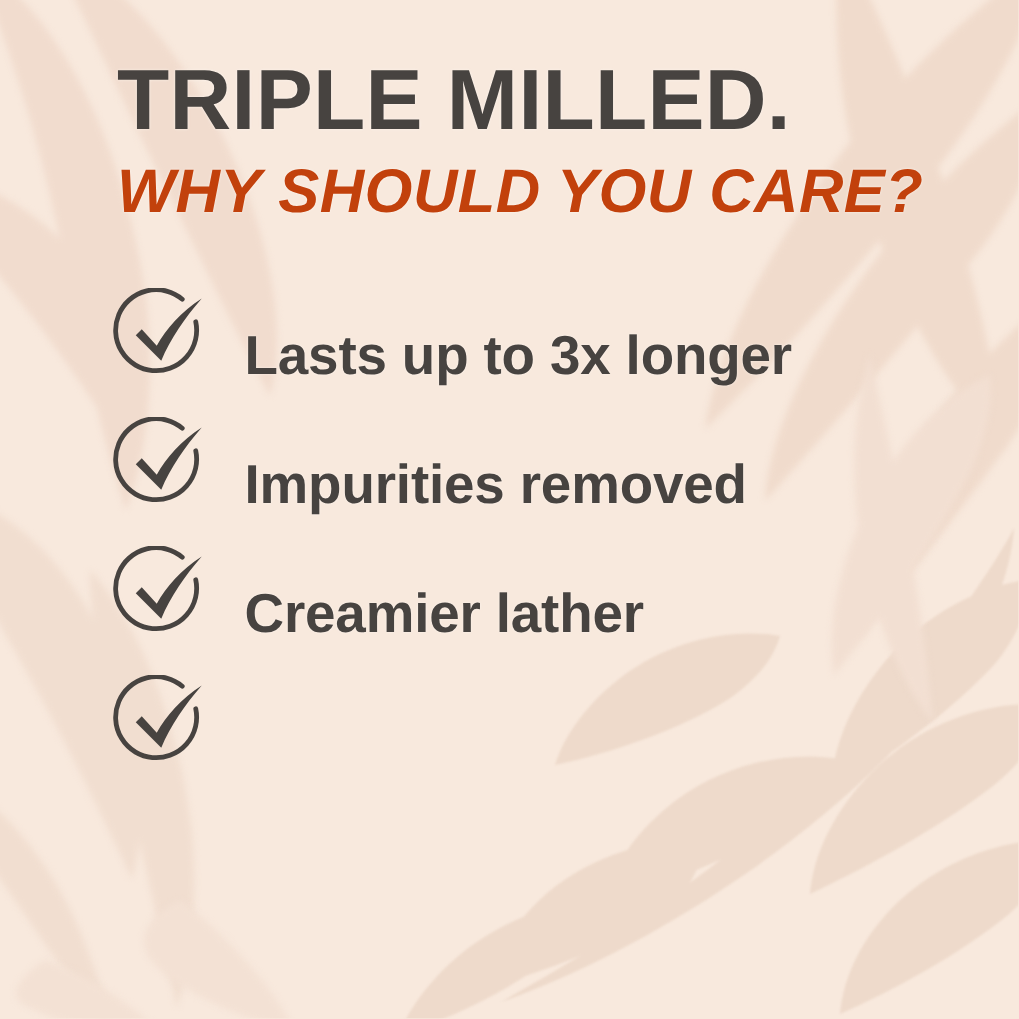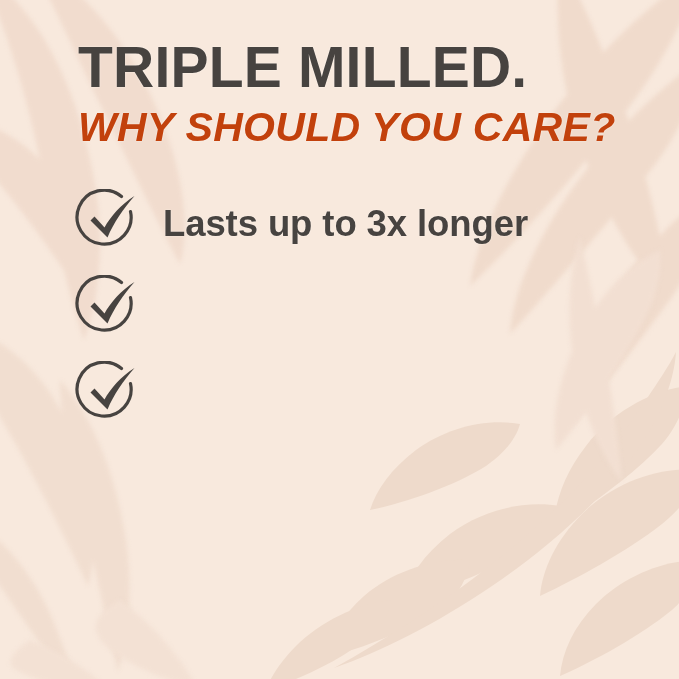--- a/index.html
+++ b/index.html
@@ -85,21 +85,21 @@
     top: 186px;
     width: 580px;
     list-style: none;
     margin: 0;
     padding: 0;
   }
 
   .benefit-item {
     position: relative;
     display: flex;
-    align-items: center;
+    align-items: flex-end;
     min-height: 72px;
     margin-bottom: 14px;
   }
 
   .check-wrap {
     flex: 0 0 auto;
     width: 68px;
     height: 66px;
     margin-right: 21px;
     position: relative;
@@ -190,23 +190,33 @@
         <span class="benefit-text">Lasts up to 3x longer</span>
       </li>
 
       <li class="benefit-item">
         <span class="check-wrap">
           <svg viewBox="0 0 68 66" xmlns="http://www.w3.org/2000/svg" aria-hidden="true">
             <path d="M47.5 7.5 A27 27 0 1 0 56.5 22.5" fill="none" stroke="#474340" stroke-width="3.2" stroke-linecap="round"></path>
             <path d="M16.5 31.5 L20.5 27.5 L30.5 38.5 C36.5 27.5 47 15.5 60.5 7 C49.5 19.5 39.5 34 33.5 48.5 Z" fill="#474340"></path>
           </svg>
         </span>
-      </li>
-
-
+        <span class="benefit-text">Impurities removed</span>
+      </li>
+
+
+      <li class="benefit-item">
+        <span class="check-wrap">
+          <svg viewBox="0 0 68 66" xmlns="http://www.w3.org/2000/svg" aria-hidden="true">
+            <path d="M47.5 7.5 A27 27 0 1 0 56.5 22.5" fill="none" stroke="#474340" stroke-width="3.2" stroke-linecap="round"></path>
+            <path d="M16.5 31.5 L20.5 27.5 L30.5 38.5 C36.5 27.5 47 15.5 60.5 7 C49.5 19.5 39.5 34 33.5 48.5 Z" fill="#474340"></path>
+          </svg>
+        </span>
+        <span class="benefit-text">Creamier lather</span>
+      </li>
 
       <li class="benefit-item">
         <span class="check-wrap">
           <svg viewBox="0 0 68 66" xmlns="http://www.w3.org/2000/svg" aria-hidden="true">
             <path d="M47.5 7.5 A27 27 0 1 0 56.5 22.5" fill="none" stroke="#474340" stroke-width="3.2" stroke-linecap="round"></path>
             <path d="M16.5 31.5 L20.5 27.5 L30.5 38.5 C36.5 27.5 47 15.5 60.5 7 C49.5 19.5 39.5 34 33.5 48.5 Z" fill="#474340"></path>
           </svg>
         </span>
       </li>
 

